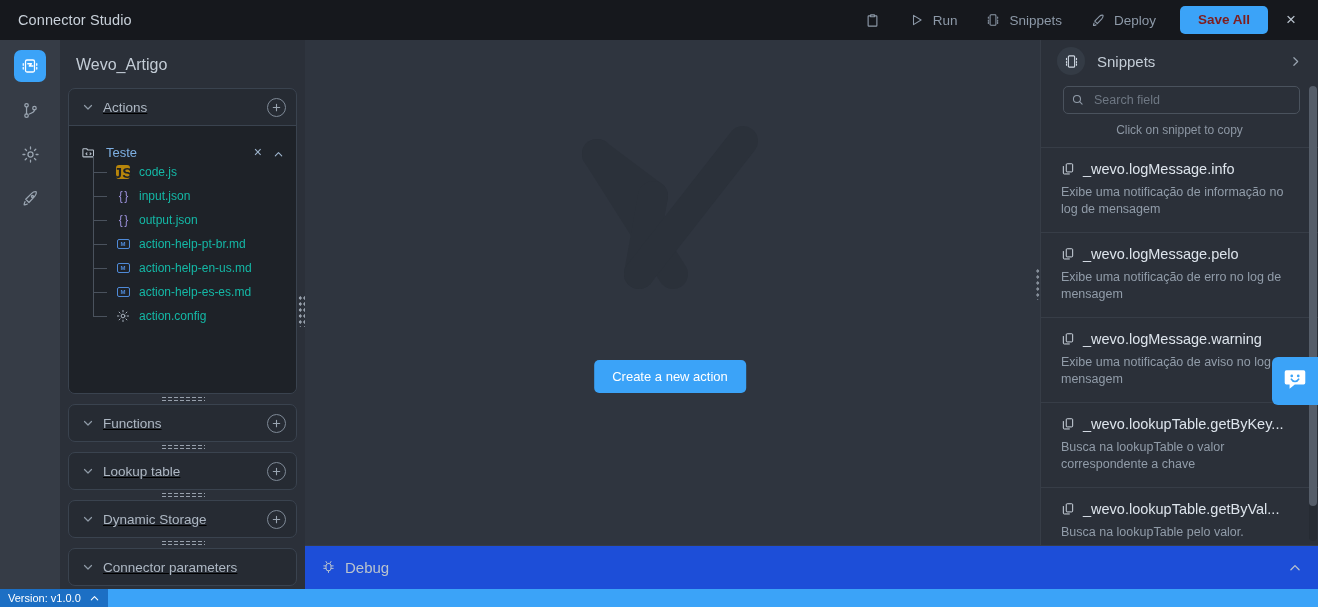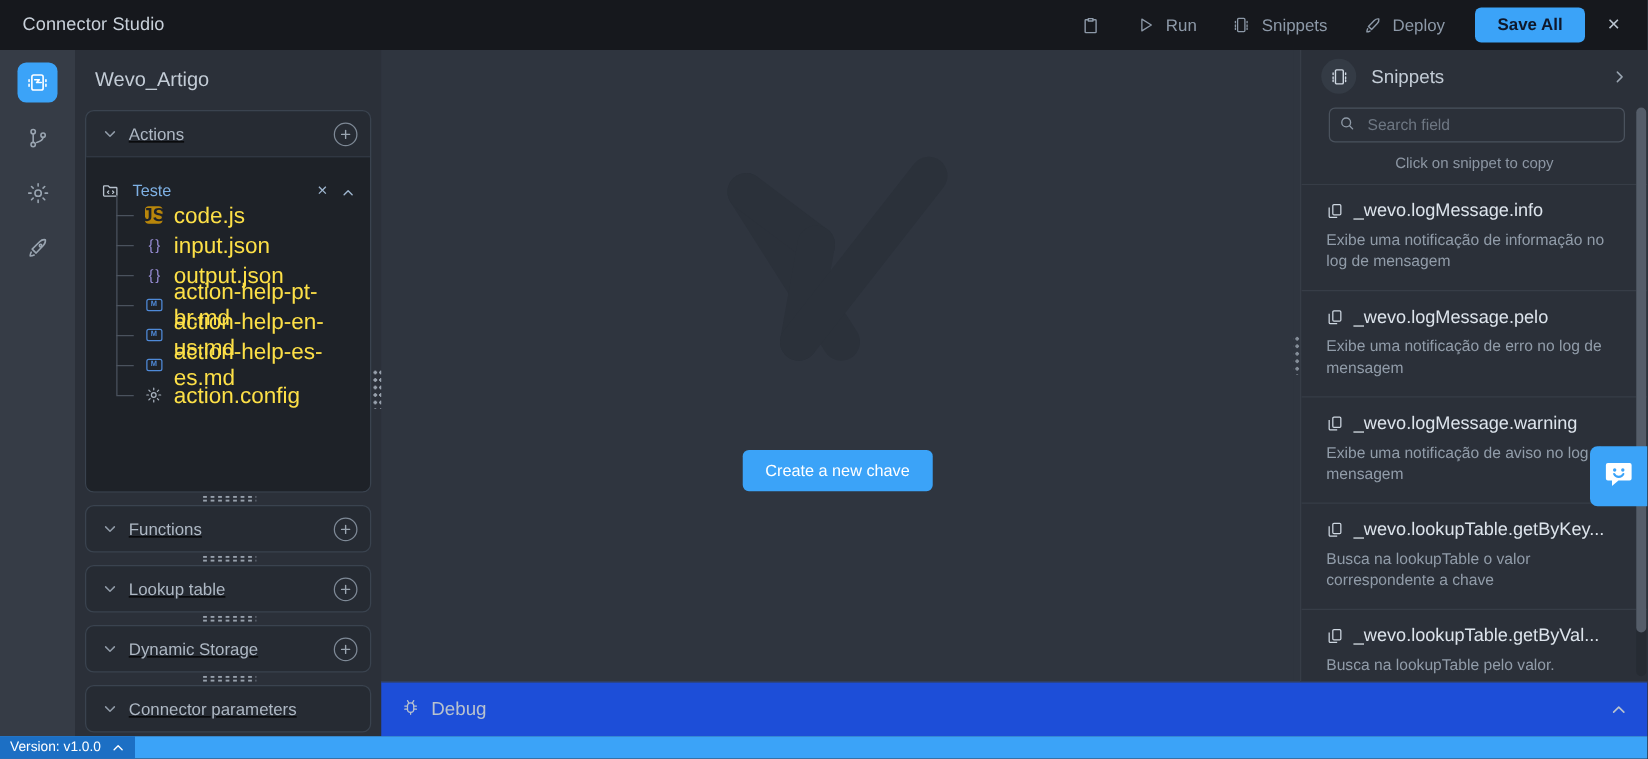--- a/index.html
+++ b/index.html
@@ -27,21 +27,21 @@
   }
   .tb-btn {
     display: flex; align-items: center; gap: 8px;
     color: #8d99a8; font-size: 13.5px;
     padding: 6px 14px; border-radius: 4px; cursor: pointer;
     height: 40px;
   }
   .tb-icon { display: inline-flex; width: 16px; height: 16px; align-items: center; justify-content: center; }
   .tb-icon svg { display: block; }
   .btn-save {
-    background: #3ba3f8; color: #0f172a; font-size: 13.5px; font-weight: 600;
+    background: #3ba3f8; color: #7f1d1d; font-size: 13.5px; font-weight: 600;
     border: none; border-radius: 5px; padding: 7px 18px; margin: 0 6px 0 10px;
     cursor: pointer; height: 28px; line-height: 14px;
   }
   .tb-close {
     color: #b9c3ce; font-size: 17px; padding: 0 12px; cursor: pointer;
     display: flex; align-items: center; height: 40px;
   }
 
   
   .rail {
@@ -116,21 +116,21 @@
     padding-left: 22px; cursor: pointer;
   }
   .tree-row:before {
     content: ""; position: absolute; left: 0; top: 12px; width: 14px; height: 1px;
     background: #4a525d;
   }
   .tree-row .f-icon {
     width: 16px; height: 16px; margin-right: 8px; display: inline-flex;
     align-items: center; justify-content: center; flex: none;
   }
-  .tree-row .f-label { color: #fde047; font-size: 18px; }
+  .tree-row .f-label { color: #14b8a6; font-size: 12px; }
 
   .ico-js {
     background: #b8860b; color: #1e2228; border-radius: 3px;
     width: 14px; height: 14px; font-size: 15px; font-weight: bold;
     display: flex; align-items: center; justify-content: center;
   }
   .ico-json { color: #9a8fd8; font-size: 12px; letter-spacing: -1px; }
   .ico-md {
     border: 1.4px solid #4f8ad8; color: #4f8ad8; border-radius: 2px;
     width: 13px; height: 10px; font-size: 6px; font-weight: bold;
@@ -529,21 +529,21 @@
   <div class="watermark">
     <svg width="210" height="200" viewBox="0 0 210 200" fill="none">
       <g stroke="#2b313a" stroke-width="30" stroke-linecap="round" stroke-linejoin="round" fill="none">
         <path d="M32 38 L108 158"></path>
         <path d="M32 38 L88 80"></path>
         <path d="M88 80 L74 158"></path>
         <path d="M74 158 L178 25"></path>
       </g>
     </svg>
   </div>
-  <button class="create-action-btn">Create a new chave</button>
+  <button class="create-action-btn">Create a new action</button>
 
 </div>
 
 <div class="debugbar">
   <div class="debug-label">
     <span>
       <svg width="15" height="15" viewBox="0 0 24 24" fill="none" stroke="#b9c3ce" stroke-width="1.6" stroke-linecap="round" stroke-linejoin="round">
         <rect x="8" y="7" width="8" height="12" rx="4"></rect>
         <path d="M9.5 6.5 8 4M14.5 6.5 16 4M8 11H4.5M16 11h3.5M8 15H4.5M16 15h3.5M12 19v2.5"></path>
       </svg>

